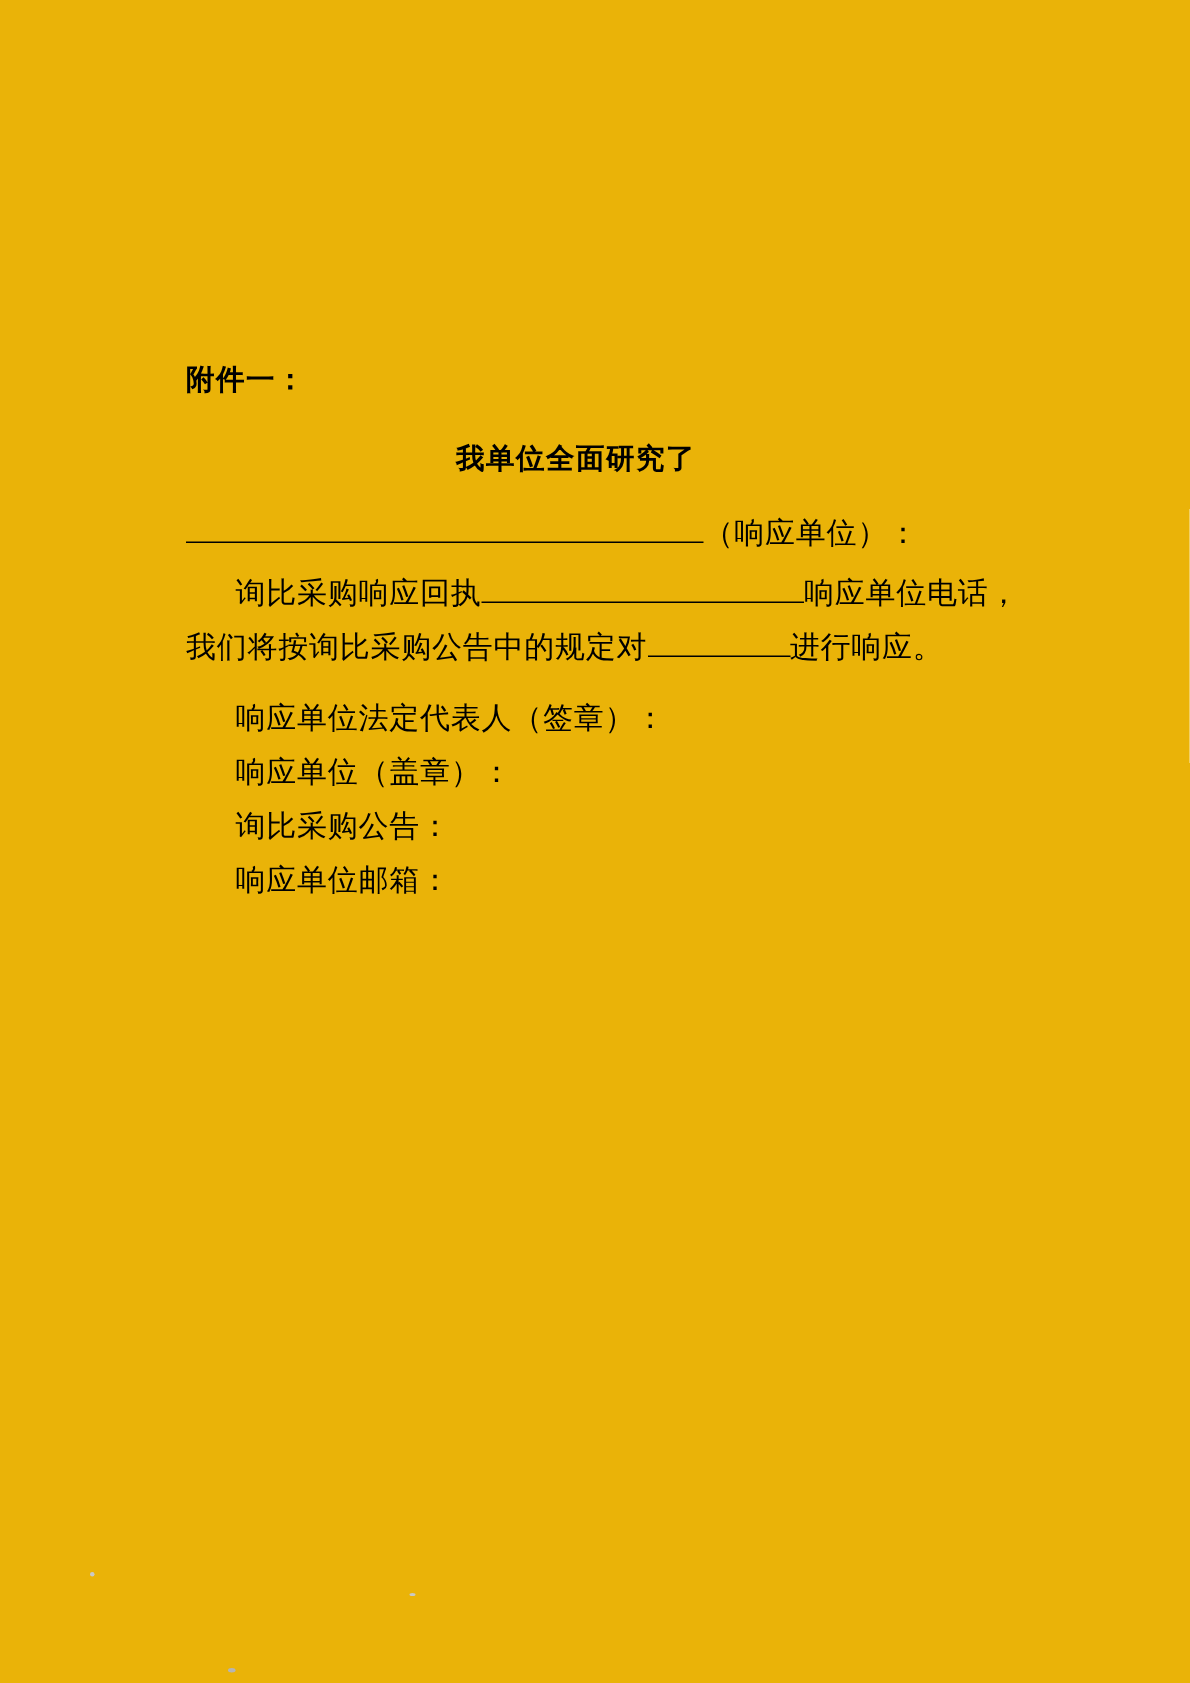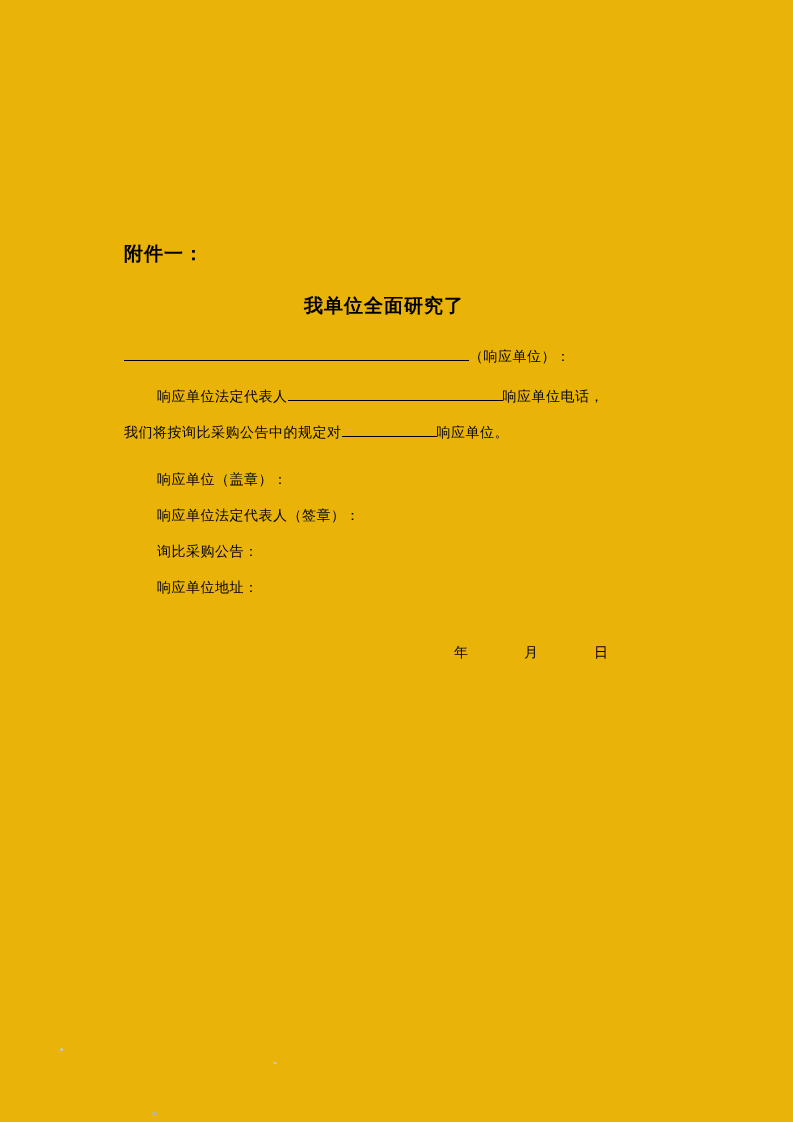--- a/index.html
+++ b/index.html
@@ -44,21 +44,21 @@
     font-weight: bold;
     font-size: 19px;
     text-align: center;
     letter-spacing: 1px;
     margin: 0 0 20px 0;
     padding-right: 40px;
   }
 
   .line-block {
     font-family: "Liberation Sans", "DejaVu Sans", sans-serif;
-    font-size: 14px;
+    font-size: 20px;
     line-height: 34px;
     letter-spacing: 0.5px;
   }
 
   .recipient-row {
     margin-bottom: 6px;
     white-space: nowrap;
   }
   .blank {
     display: inline-block;
@@ -119,37 +119,34 @@
 
     <div class="doc-title">我单位全面研究了</div>
 
     <div class="line-block">
 
       <div class="recipient-row">
         <span class="blank blank-recipient"></span><span>（响应单位）：</span>
       </div>
 
       <div class="para para-indent">
-        <span>响应单位法定代表人</span><span class="blank blank-notice"></span><span>响应单位电话，</span>
+        <span>询比采购响应回执</span><span class="blank blank-notice"></span><span>响应单位电话，</span>
       </div>
 
       <div class="para">
-        <span>我们将按询比采购公告中的规定对</span><span class="blank blank-respond"></span><span>响应单位。</span>
+        <span>我们将按询比采购公告中的规定对</span><span class="blank blank-respond"></span><span>进行响应。</span>
       </div>
 
       <div class="field-list">
+        <div class="field-row">响应单位法定代表人（签章）：</div>
         <div class="field-row">响应单位（盖章）：</div>
-        <div class="field-row">响应单位法定代表人（签章）：</div>
         <div class="field-row">询比采购公告：</div>
-        <div class="field-row">响应单位地址：</div>
+        <div class="field-row">响应单位邮箱：</div>
       </div>
 
-      <div class="date-row">
-        <span class="dw">年</span><span class="dw">月</span><span class="dw">日</span>
-      </div>
 
     </div>
   </div>
 
   <div class="speck speck-a"></div>
   <div class="speck speck-b"></div>
   <div class="speck speck-c"></div>
 
 </div>
 

